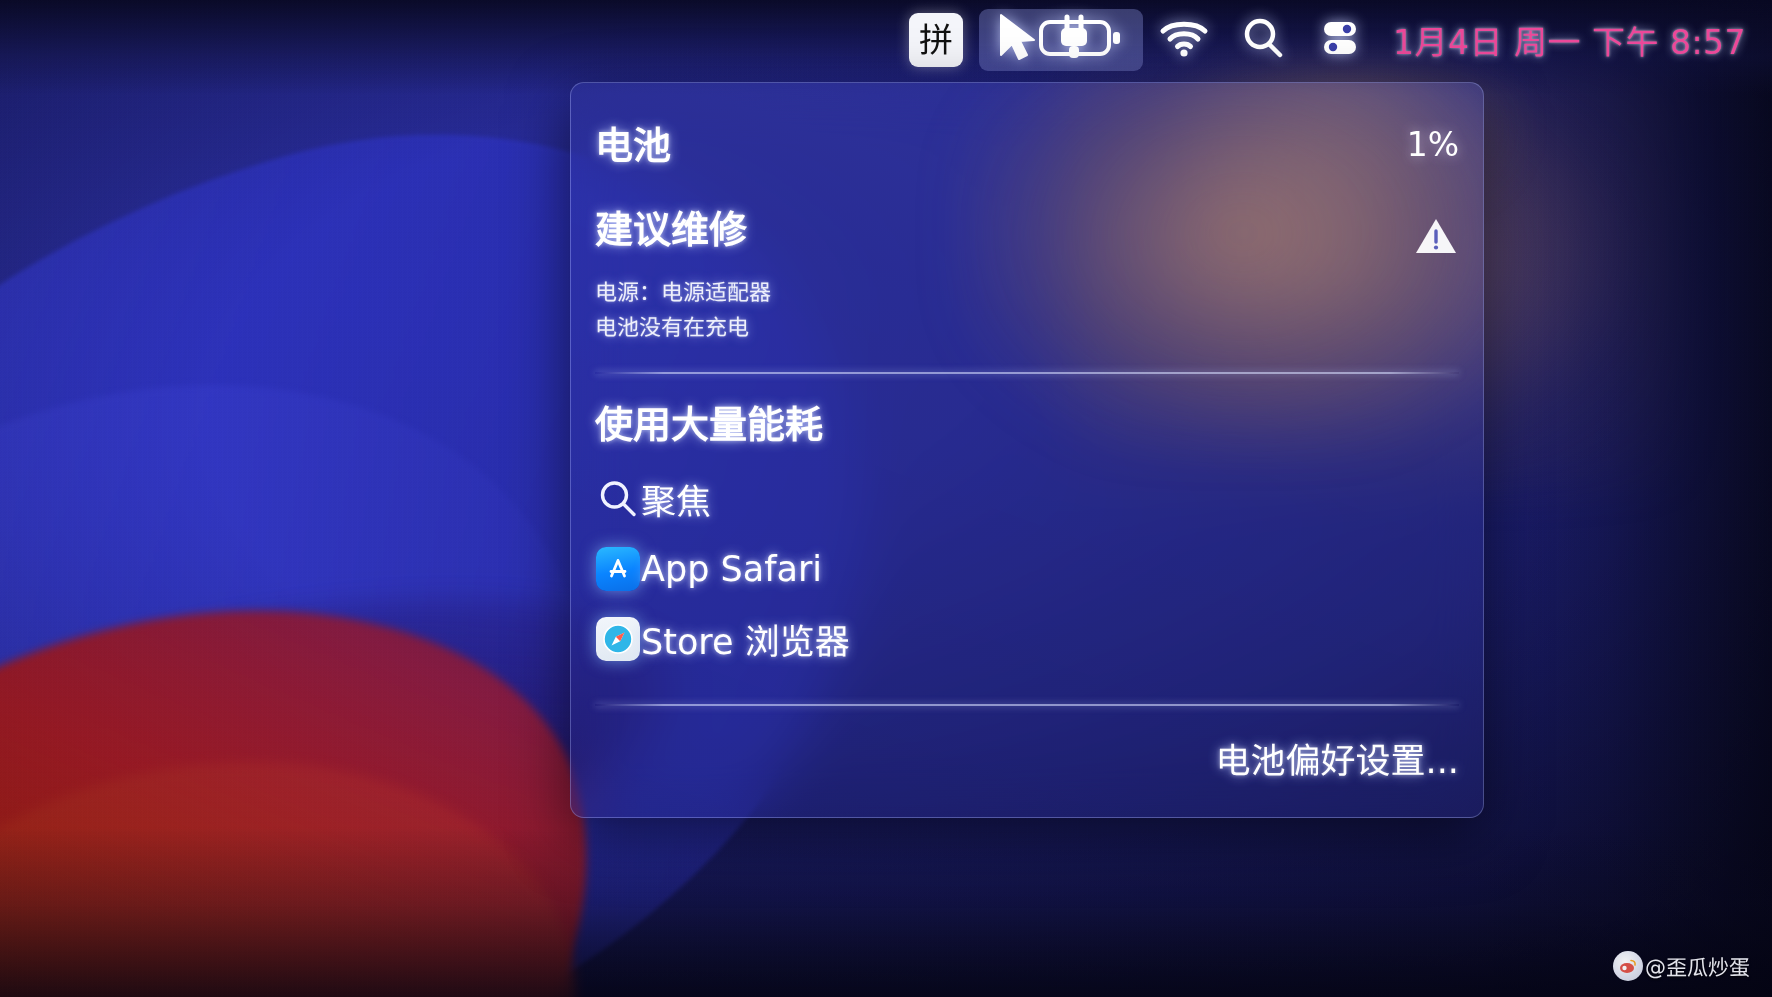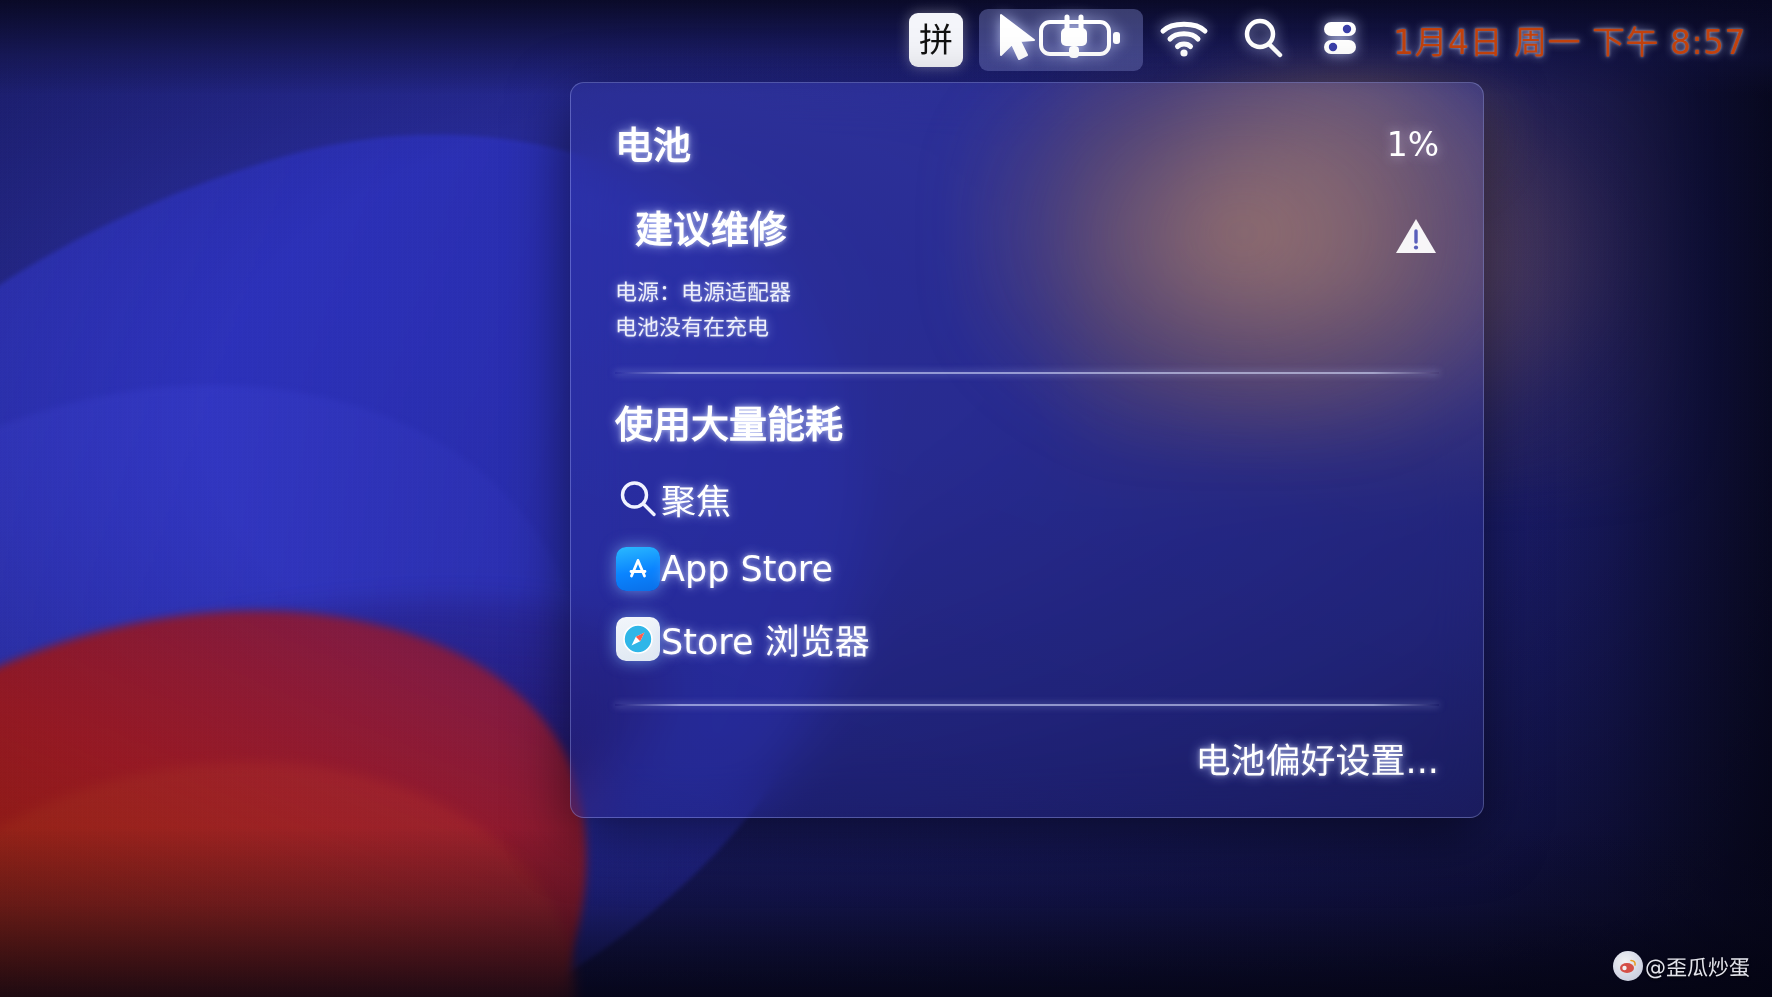--- a/index.html
+++ b/index.html
@@ -199,21 +199,21 @@
     align-items: center;
     justify-content: center;
     font-size: 34px;
     line-height: 1;
     font-weight: 500;
     box-shadow: 0 0 14px rgba(255,255,255,0.35);
     font-family: "DejaVu Sans", "Liberation Sans", sans-serif;
   }
   .clock {
     font-size: 33px;
-    color: #c2410c;
+    color: #ec4899;
     letter-spacing: 0.5px;
     white-space: nowrap;
     text-shadow: 0 0 10px rgba(190,200,255,0.75), 0 0 3px rgba(255,255,255,0.6);
     padding-left: 14px;
     font-family: "DejaVu Sans", "Liberation Sans", sans-serif;
   }
   .glow-icon { filter: drop-shadow(0 0 7px rgba(200,210,255,0.8)); }
 
   
   #battery-panel {
@@ -239,21 +239,21 @@
     top: -60px;
     width: 560px;
     height: 420px;
     background: radial-gradient(ellipse at 50% 50%,
         rgba(198,142,92,0.50) 0%,
         rgba(150,105,72,0.28) 45%,
         rgba(70,55,70,0) 80%);
     filter: blur(26px);
     pointer-events: none;
   }
-  .panel-inner { position: relative; z-index: 2; padding: 0 44px; }
+  .panel-inner { position: relative; z-index: 2; padding: 0 24px; }
 
   .row-between {
     display: flex;
     align-items: flex-start;
     justify-content: space-between;
   }
   .sec-title {
     color: #ffffff;
     font-weight: bold;
     font-size: 38px;
@@ -422,21 +422,21 @@
 
 <div id="battery-panel">
   <div class="panel-glare"></div>
   <div class="panel-inner">
 
     <div class="row-between" style="padding-top:42px;">
       <div class="sec-title">电池</div>
       <div class="pct">1%</div>
     </div>
 
-    <div class="row-between" style="padding-top:40px;margin-left:20px;">
+    <div class="row-between" style="padding-top:40px;">
       <div class="sec-title">建议维修</div>
       <div style="padding-top:6px;">
         <svg width="46" height="42" viewBox="0 0 46 42" fill="none">
           <path d="M23 4 L43 38 L3 38 Z" fill="#ffffff" opacity="0.95"></path>
           <path d="M23 16 L23 27" stroke="#5a5fbb" stroke-width="3.4" stroke-linecap="round"></path>
           <circle cx="23" cy="32.5" r="2.1" fill="#5a5fbb"></circle>
         </svg>
       </div>
     </div>
 
@@ -460,21 +460,21 @@
       </div>
 
       <div class="app-row" style="margin-top:8px;">
         <span class="icon-slot">
           <span class="app-icon-sq ic-appstore">
             <svg width="30" height="30" viewBox="0 0 30 30" fill="none">
               <path d="M15 6.5 L21.5 22 M15 6.5 L8.5 22 M8 17.5 L22 17.5" stroke="#ffffff" stroke-width="2.8" stroke-linecap="round" stroke-linejoin="round"></path>
             </svg>
           </span>
         </span>
-        <span class="app-label">App Store</span>
+        <span class="app-label">App Safari</span>
       </div>
 
       <div class="app-row" style="margin-top:8px;">
         <span class="icon-slot">
           <span class="app-icon-sq ic-safari">
             <svg width="34" height="34" viewBox="0 0 34 34" fill="none">
               <circle cx="17" cy="17" r="14" fill="#2fb6e8"></circle>
               <circle cx="17" cy="17" r="14" fill="none" stroke="#ffffff" stroke-width="1.6"></circle>
               <path d="M23.5 10.5 L14.8 14.8 L10.5 23.5 L19.2 19.2 Z" fill="#ffffff"></path>
               <path d="M23.5 10.5 L19.2 19.2 L14.8 14.8 Z" fill="#ff5b4a"></path>

